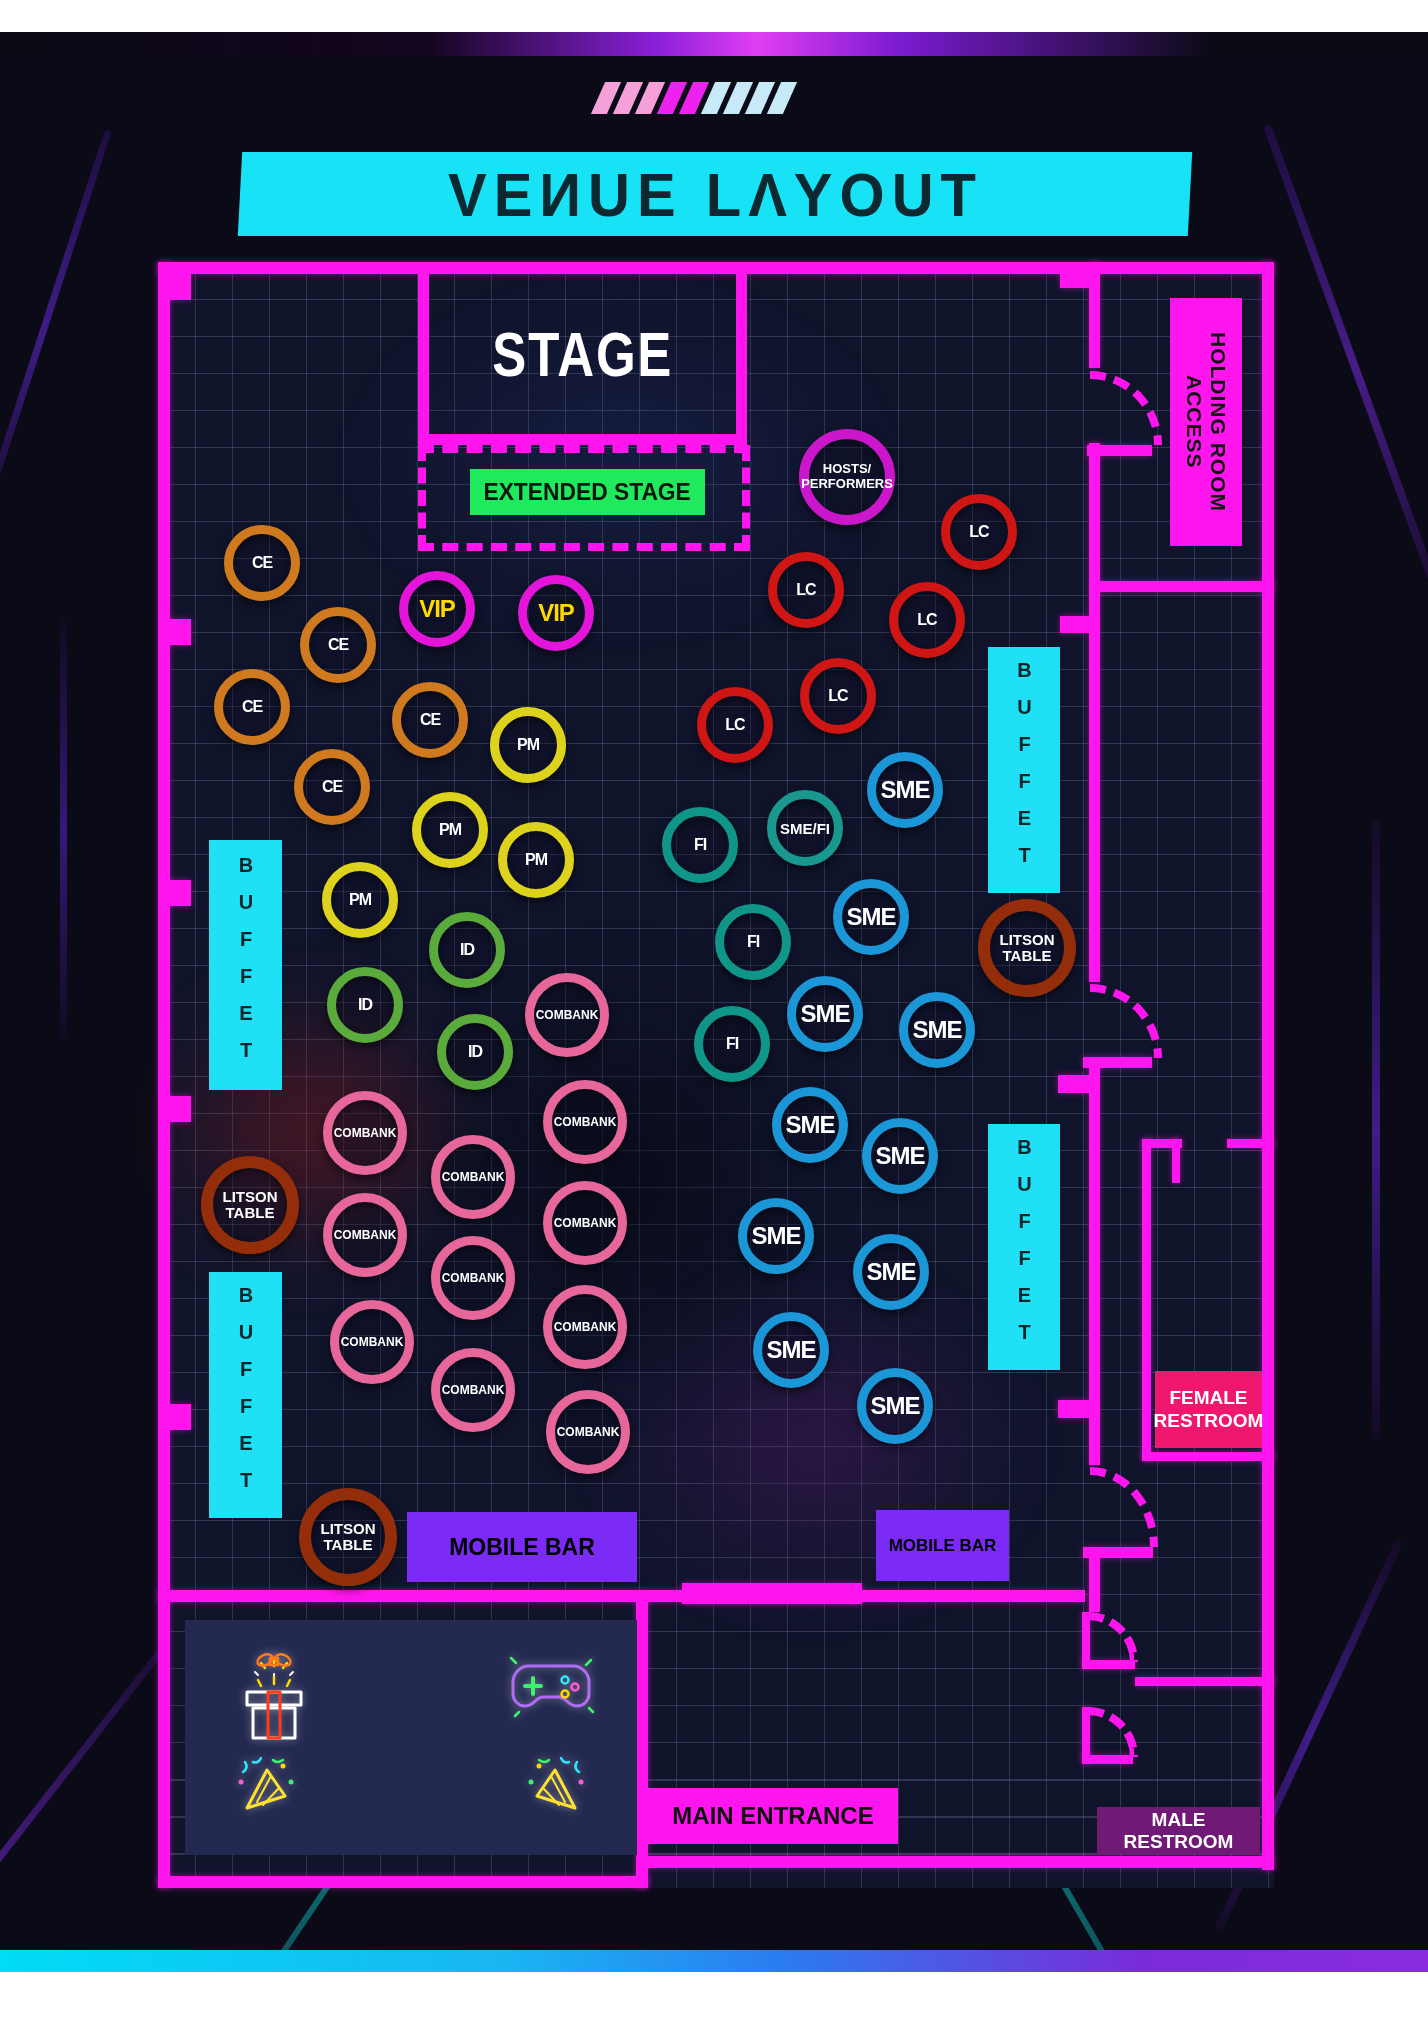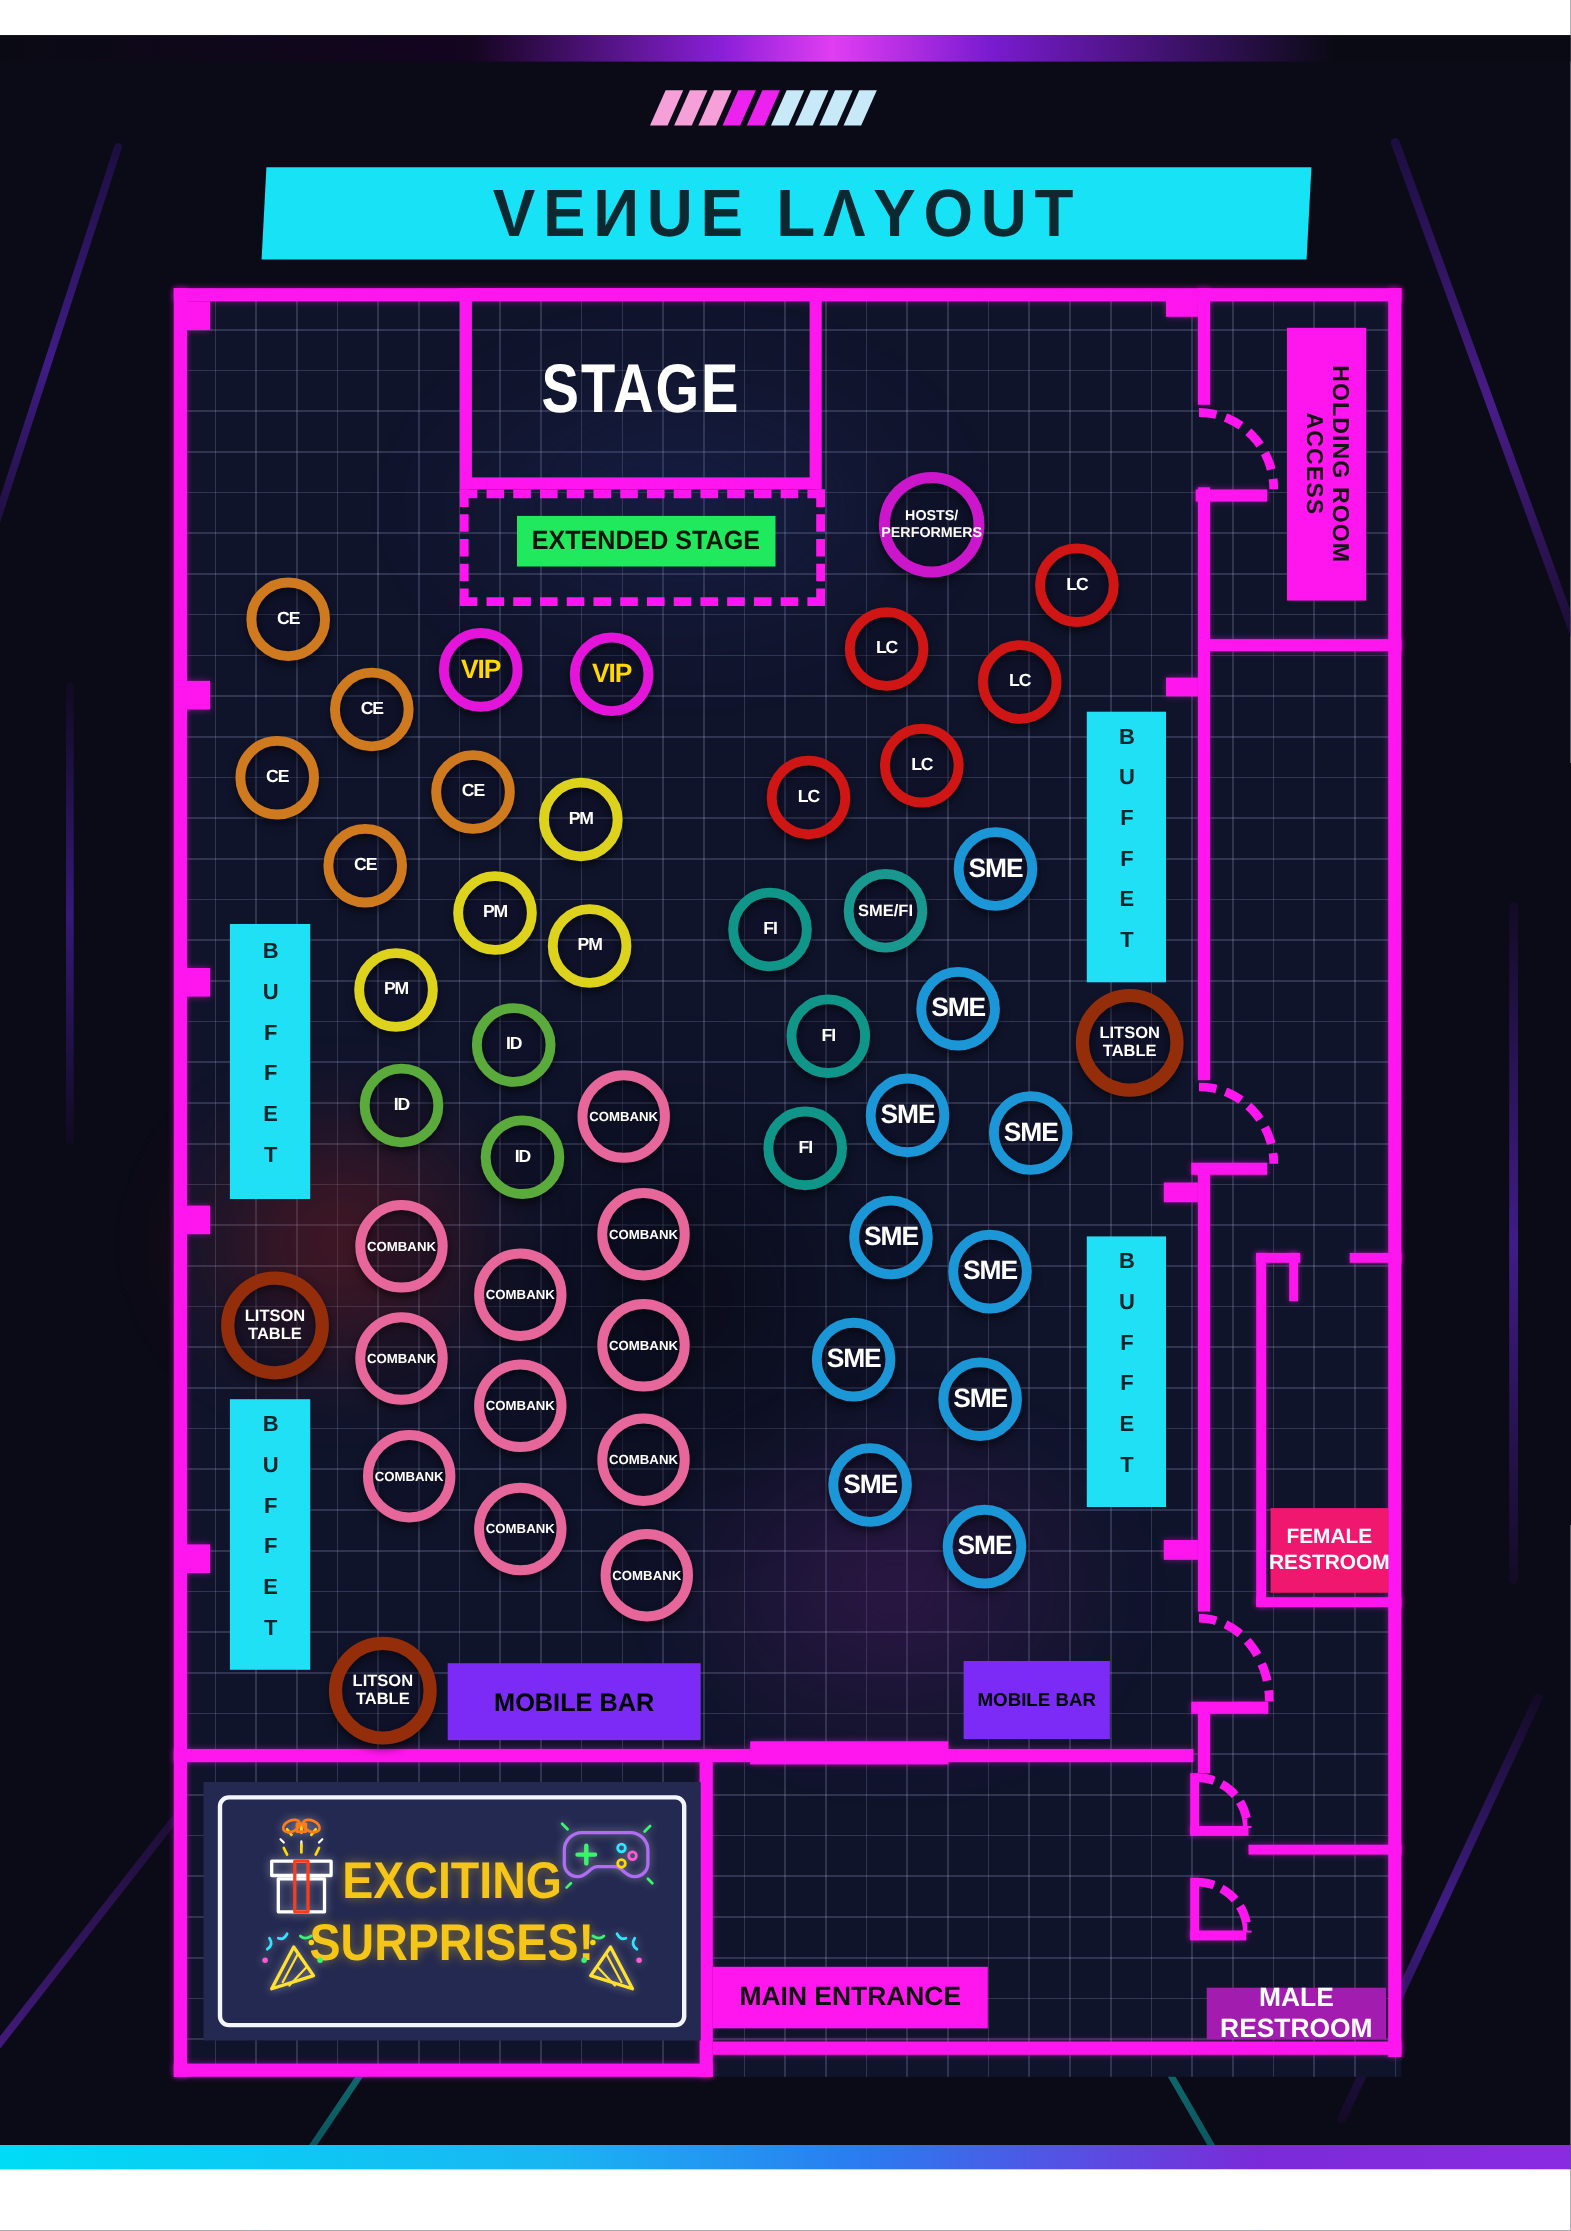--- a/index.html
+++ b/index.html
@@ -171,21 +171,21 @@
   <div class="zone buffet" style="left:988px;top:1124px;width:72px;height:246px;">BUFFET</div>
 
   <div class="zone mobilebar" style="left:407px;top:1512px;width:230px;height:70px;font-size:23px;">MOBILE BAR</div>
   <div class="zone mobilebar" style="left:876px;top:1510px;width:133px;height:71px;font-size:17px;">MOBILE BAR</div>
 
   <div class="w" style="left:682px;top:1583px;width:180px;height:21px;"></div>
   <div class="zone entrance" style="left:648px;top:1788px;width:250px;height:56px;font-size:24px;">MAIN ENTRANCE</div>
 
   <div class="zone pre" style="left:1155px;top:1371px;width:107px;height:77px;background:#f0176e;color:#fff;font-size:19px;line-height:1.2;">FEMALE
 RESTROOM</div>
-  <div class="zone" style="left:1097px;top:1807px;width:163px;height:47px;background:#a21caf;color:#fff;font-size:24px;">MALE RESTROOM</div>
+  <div class="zone" style="left:1097px;top:1807px;width:163px;height:47px;background:#701a75;color:#fff;font-size:19px;">MALE RESTROOM</div>
 
   <div id="tables-layer">
       <div class="tbl t-ce" style="left: 262px; top: 563px;">CE</div>
       <div class="tbl t-ce" style="left: 338px; top: 645px;">CE</div>
       <div class="tbl t-ce" style="left: 252px; top: 707px;">CE</div>
       <div class="tbl t-ce" style="left: 430px; top: 720px;">CE</div>
       <div class="tbl t-ce" style="left: 332px; top: 787px;">CE</div>
       <div class="tbl t-vip" style="left: 437px; top: 609px;">VIP</div>
       <div class="tbl t-vip" style="left: 556px; top: 613px;">VIP</div>
       <div class="tbl t-pm" style="left: 528px; top: 745px;">PM</div>
@@ -229,24 +229,20 @@
 TABLE</div>
       <div class="tbl t-litson" style="left: 348px; top: 1537px;">LITSON
 TABLE</div>
       <div class="tbl t-litson" style="left: 1027px; top: 948px;">LITSON
 TABLE</div>
       <div class="tbl t-hosts" style="left: 847px; top: 477px;">HOSTS/
 PERFORMERS</div>
     </div>
 
   <div class="surprise">
-    <div class="inner">
-      <div class="txt">EXCITING</div>
-      <div class="txt">SURPRISES!</div>
-    </div>
     <div class="s-icon" style="left:56px;top:26px;">
       <svg width="66" height="96" viewBox="0 0 66 96">
         <g fill="none" stroke-linecap="round" stroke-linejoin="round">
           <path d="M33 20 l0 -6 M24 22 l-4 -5 M42 22 l4 -5" stroke="#ffd900" stroke-width="2.5"></path>
           <path d="M14 26 l3 3 M52 26 l-3 3 M33 28 l0 5" stroke="#fff" stroke-width="2"></path>
           <ellipse cx="24" cy="14" rx="8" ry="5" stroke="#ff7a1a" stroke-width="2.5" transform="rotate(-25 24 14)"></ellipse>
           <ellipse cx="42" cy="14" rx="8" ry="5" stroke="#ff7a1a" stroke-width="2.5" transform="rotate(25 42 14)"></ellipse>
           <rect x="29" y="12" width="8" height="7" stroke="#ff7a1a" stroke-width="2.5"></rect>
           <rect x="6" y="46" width="54" height="13" stroke="#fff" stroke-width="3"></rect>
           <rect x="12" y="62" width="42" height="30" stroke="#fff" stroke-width="3"></rect>

